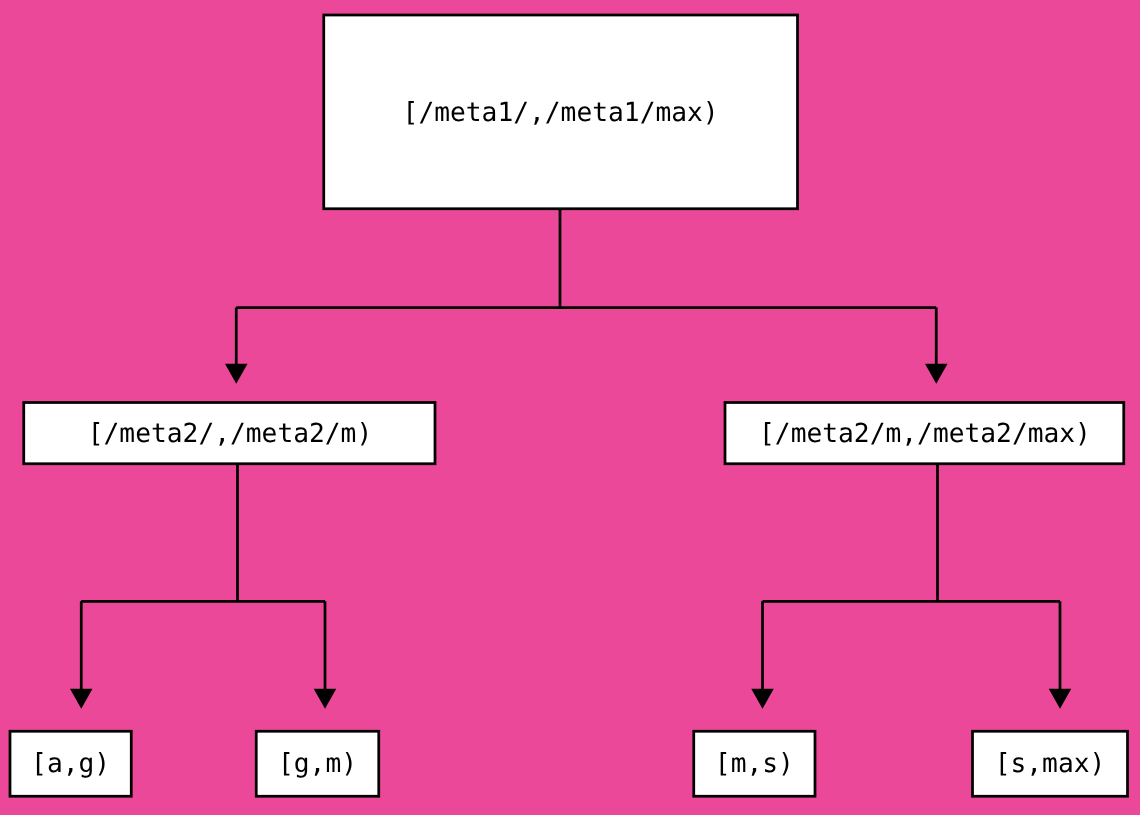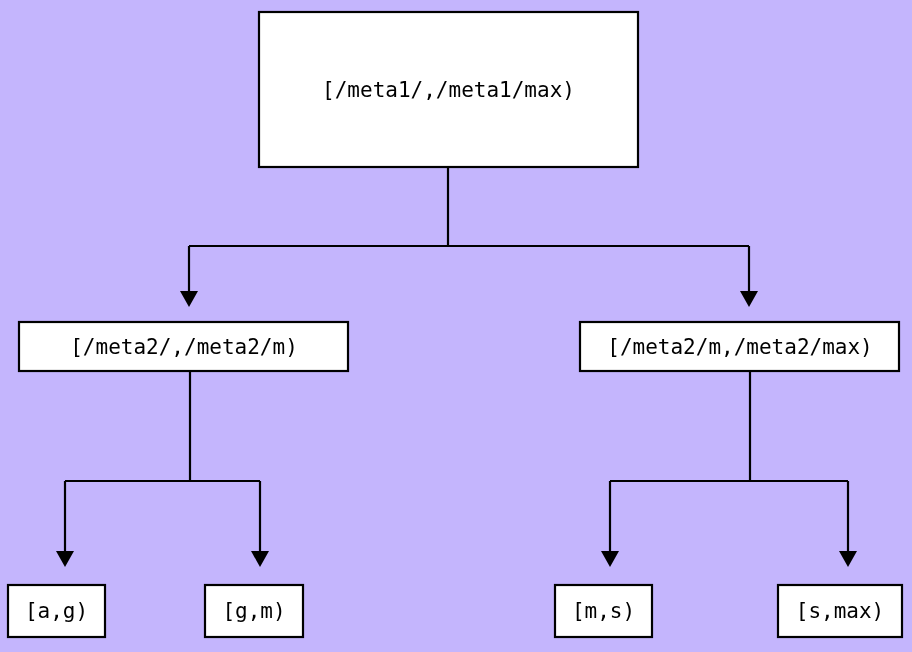--- a/index.html
+++ b/index.html
@@ -10,21 +10,21 @@
   body {
     width: 912px;
     height: 652px;
     overflow: hidden;
     font-family: "DejaVu Sans Mono", "Liberation Mono", monospace;
   }
   #diagram-root {
     position: relative;
     width: 912px;
     height: 652px;
-    background: #c4b5fd;
+    background: #ec4899;
   }
   svg.tree-canvas {
     position: absolute;
     left: 0;
     top: 0;
     width: 912px;
     height: 652px;
     display: block;
   }
   .node-box {

